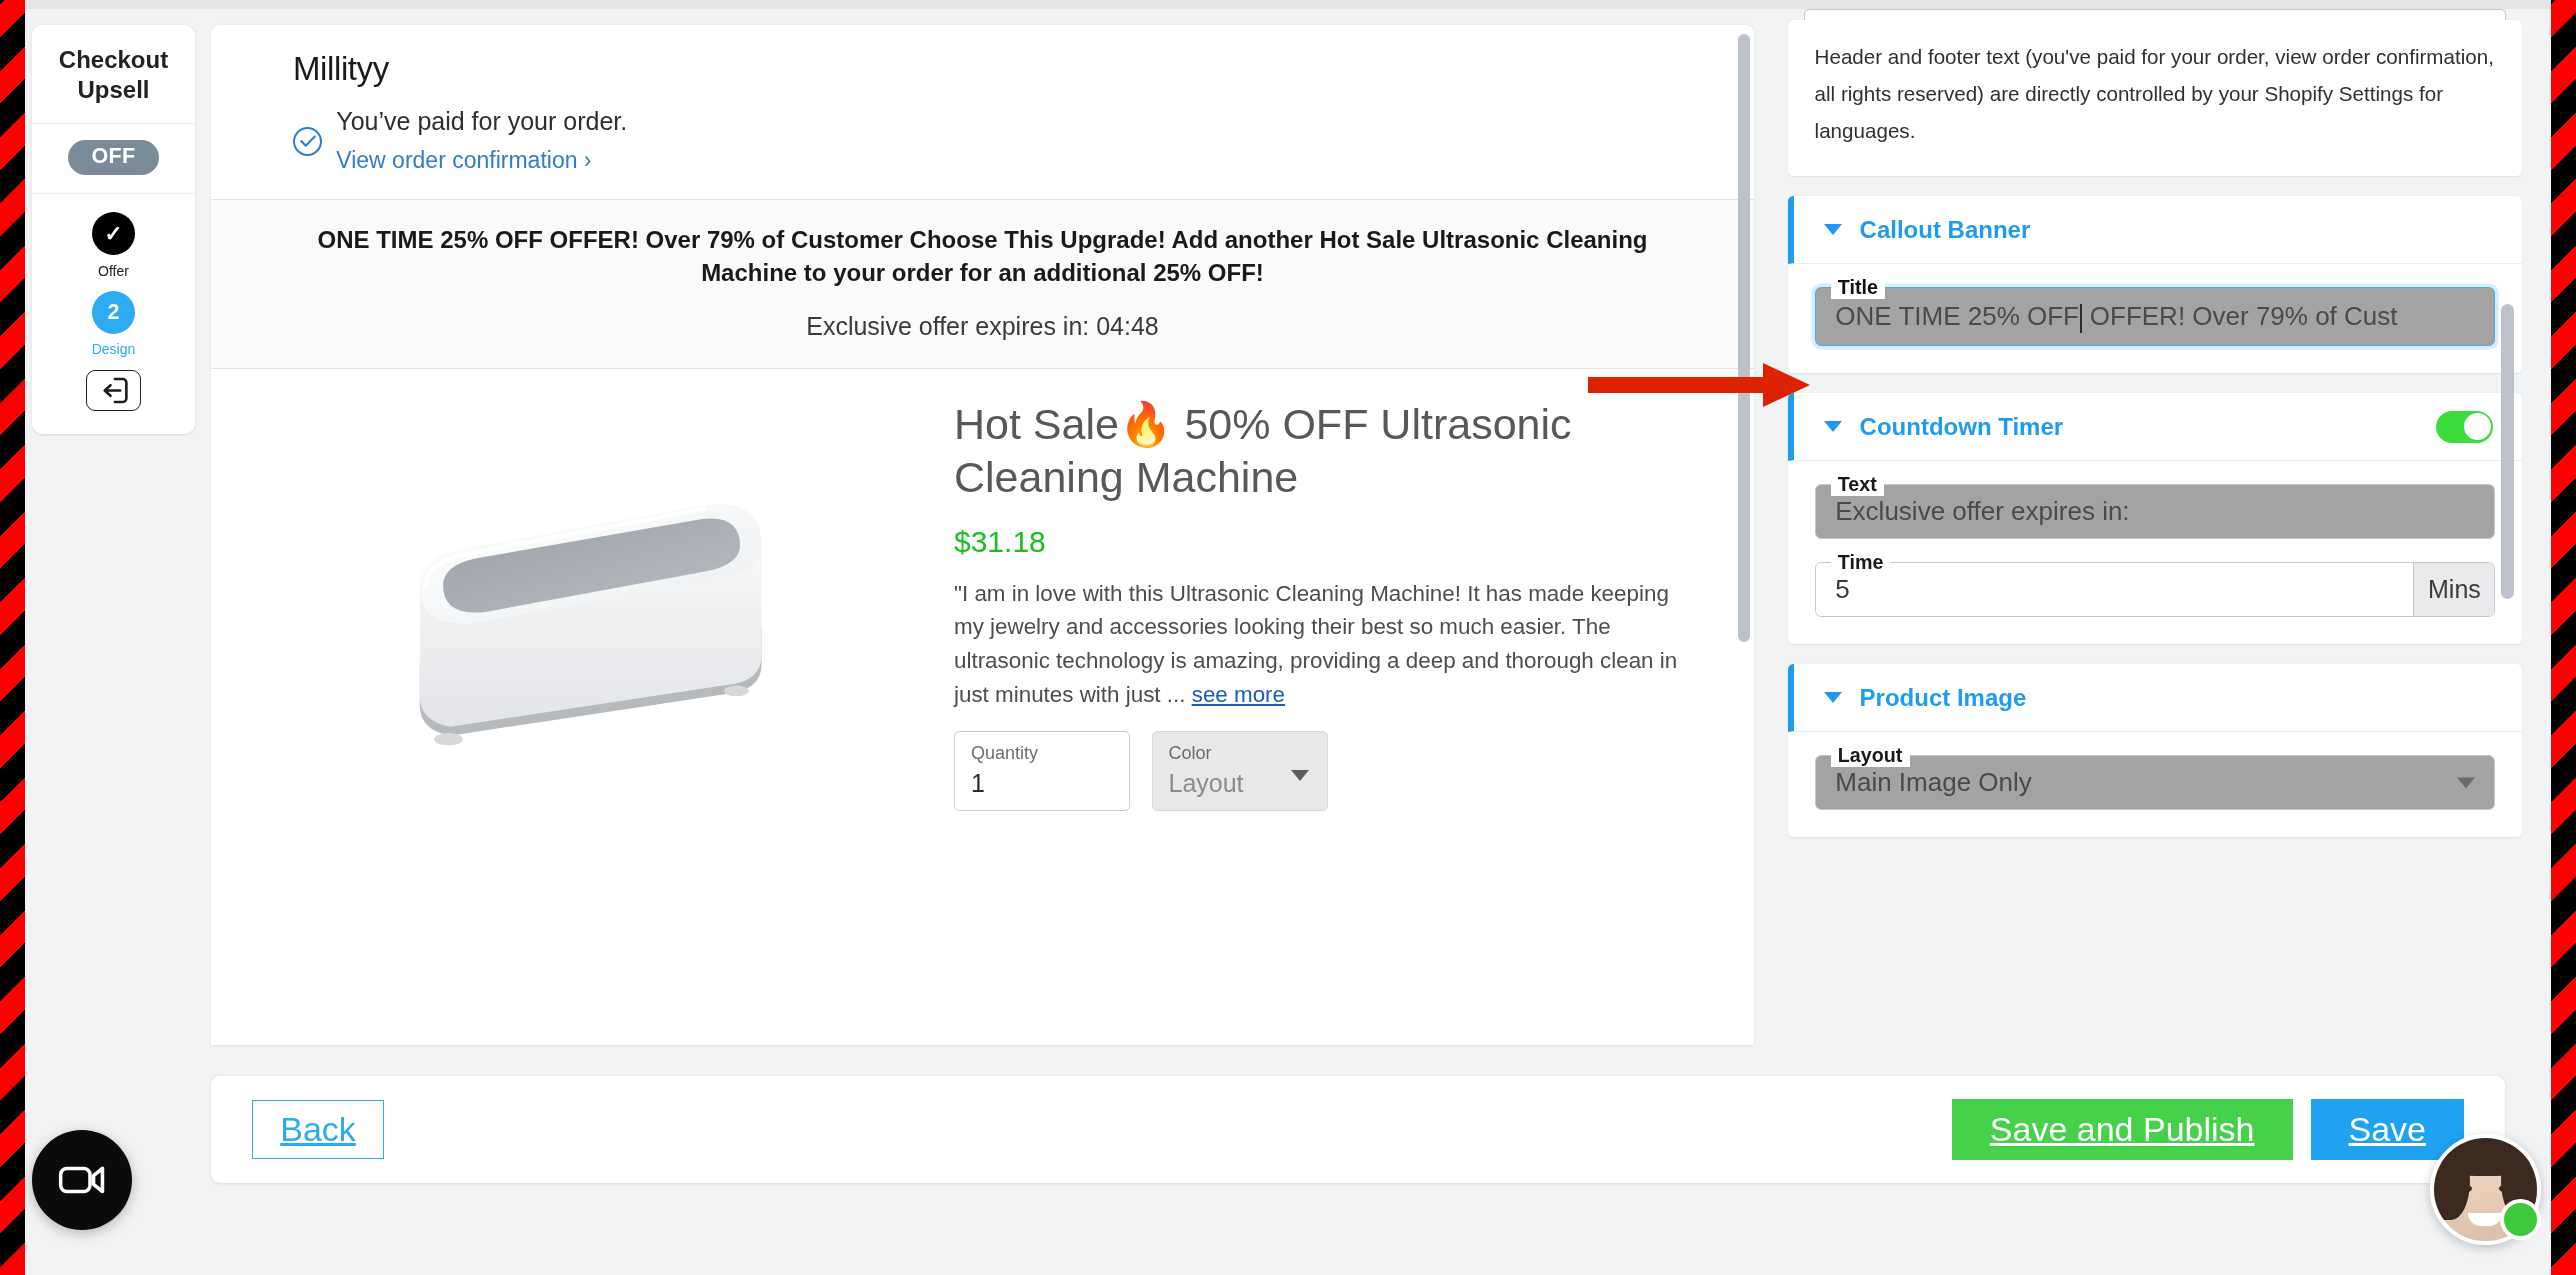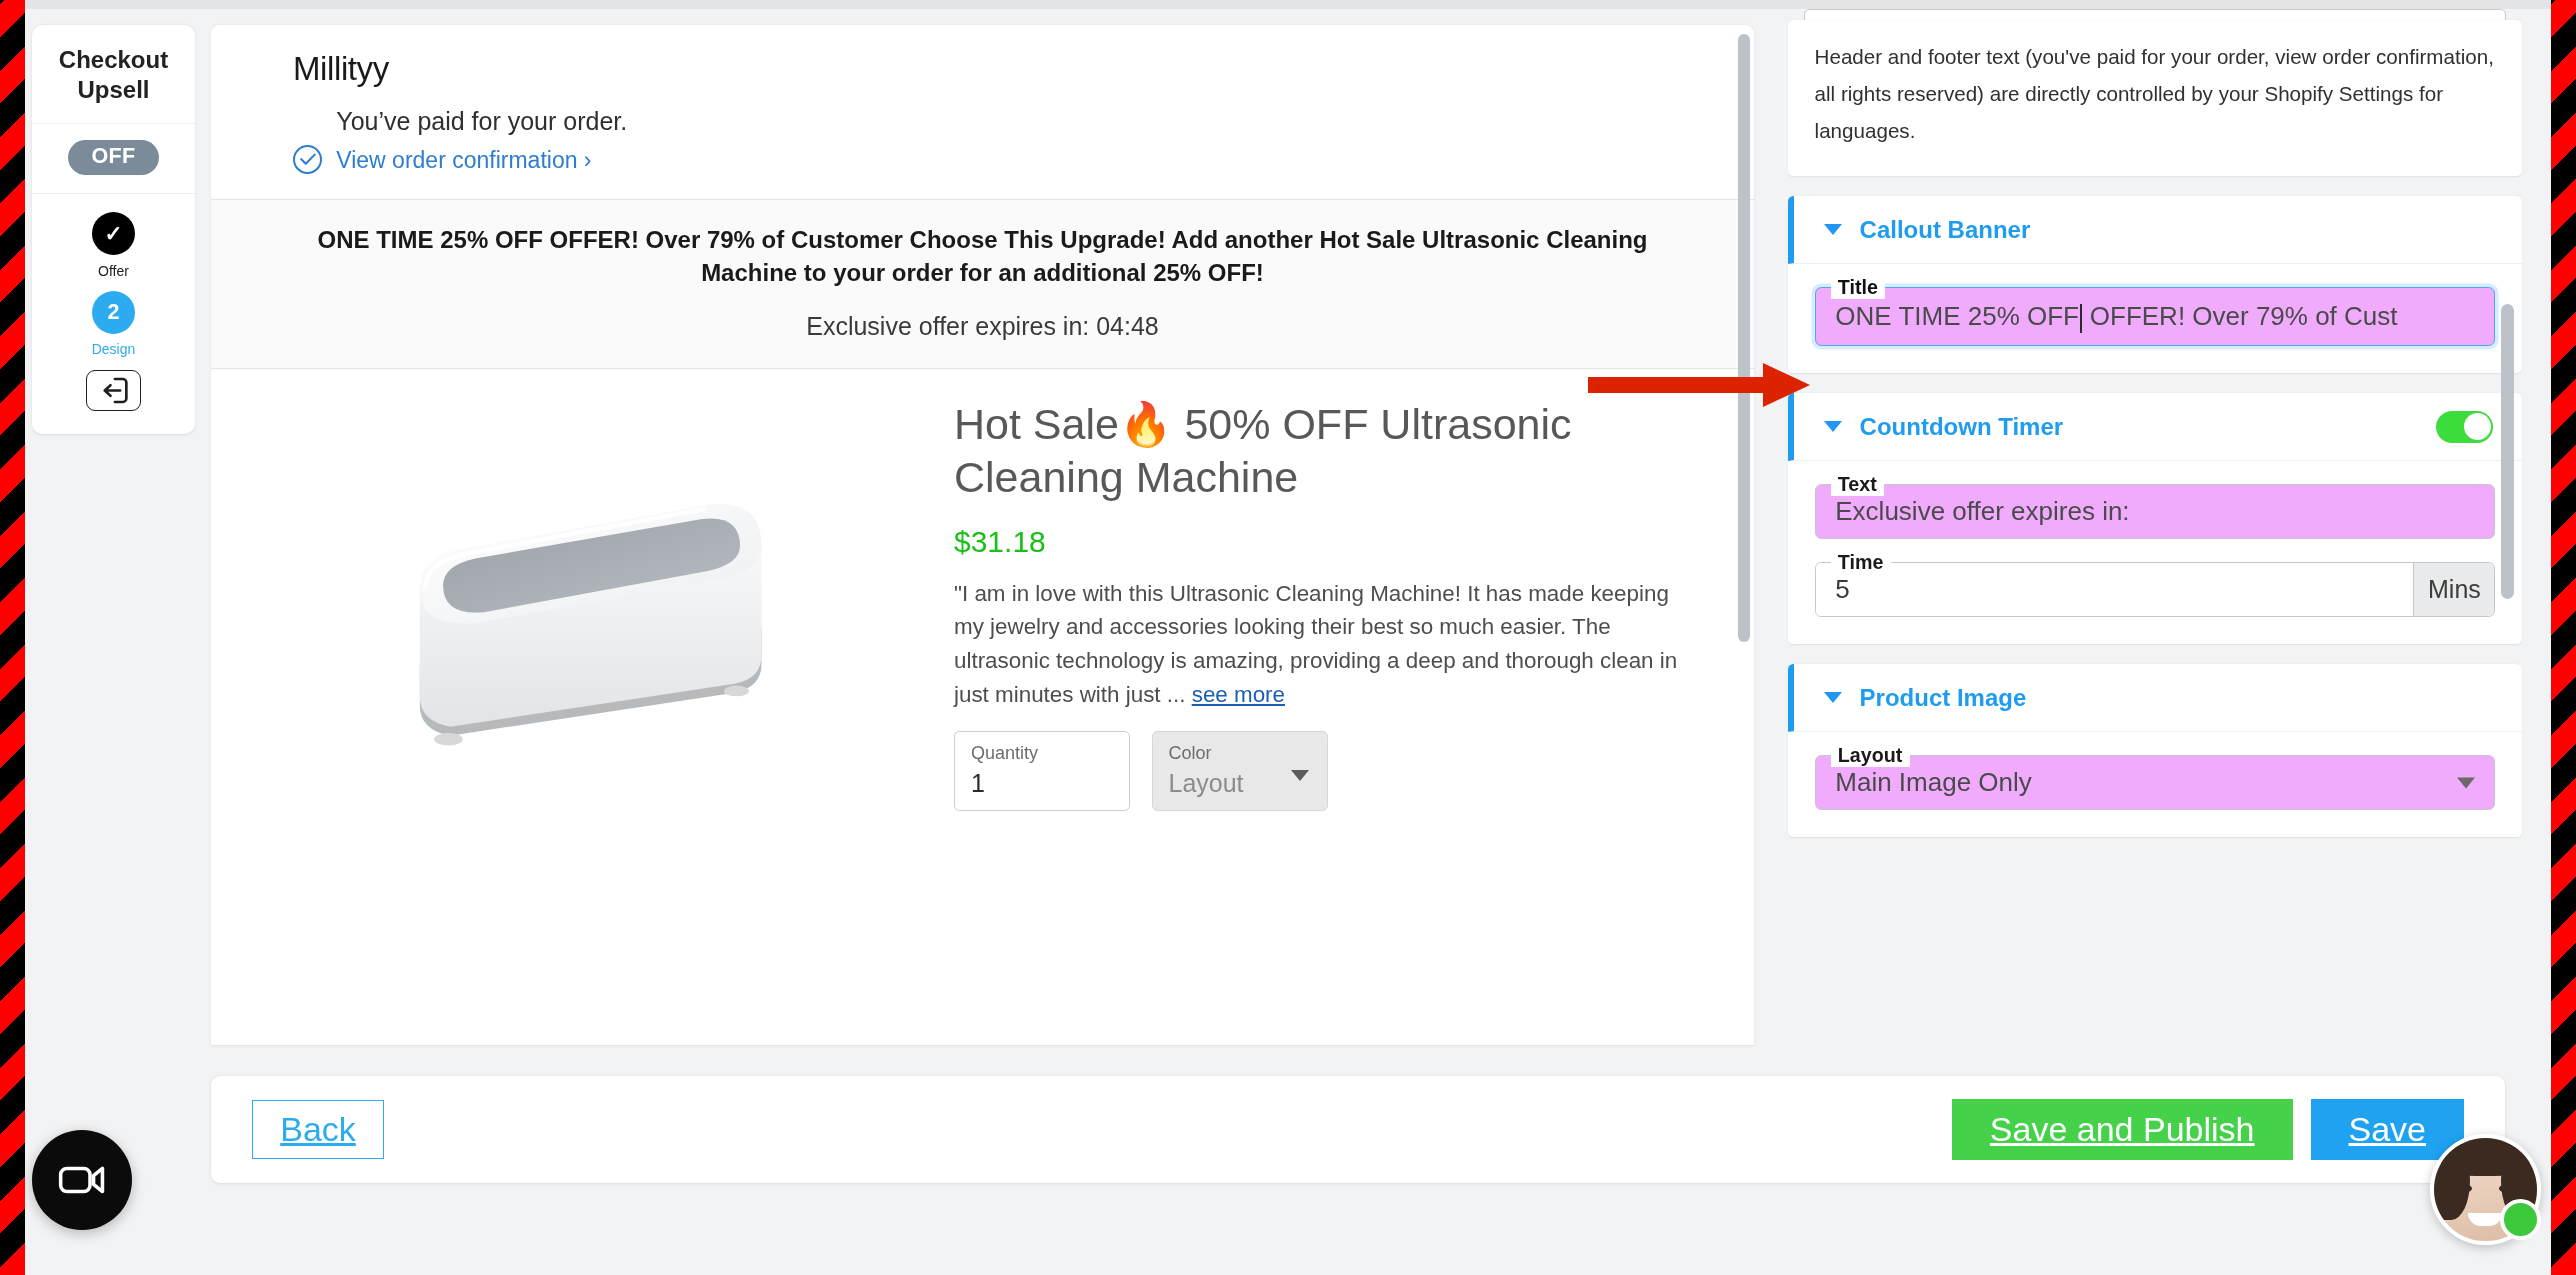--- a/index.html
+++ b/index.html
@@ -76,21 +76,21 @@
   .preview {
     position: absolute; left: 211px; top: 25px;
     width: 1543px; height: 1020px;
     background: #fff;
     border-radius: 9px 9px 0 0;
     box-shadow: 0 0.9px 2.7px rgba(0,0,0,.08);
     overflow: hidden;
   }
   .pv-head { padding: 25px 0 25px 82px; background: #fff; border-bottom: 0.9px solid #e3e4e6; }
   .shop-name { font-size: 33px; font-weight: 400; color: #1a1a1a; letter-spacing: -0.4px; }
-  .paid-row { display: flex; align-items: flex-end; gap: 14.3px; margin-top: 18px; }
+  .paid-row { display: flex; align-items: center; gap: 14.3px; margin-top: 18px; }
   .check-ring {
     width: 29px; height: 29px; flex: none; margin-top: 3.6px;
     border: 2.2px solid #2e7dd1; border-radius: 50%;
     display: flex; align-items: center; justify-content: center;
   }
   .paid-text { font-size: 25px; color: #2f2f2f; line-height: 1.2; }
   .view-conf { display: block; margin-top: 10.7px; font-size: 23px; color: #2e7dd1; text-decoration: none; cursor: pointer; }
 
   .callout {
     background: #fafafa;
@@ -191,21 +191,21 @@
   .field:last-child { margin-bottom: 0; }
   .field-label {
     position: absolute; top: -11.6px; left: 16px;
     background: #fff; padding: 0 7.2px;
     font-size: 19.7px; font-weight: 700; color: #1a1a1a; z-index: 2;
   }
   .field-input {
     border: 0.9px solid #c3c6ca; border-radius: 6.3px;
     height: 55px; display: flex; align-items: center;
     padding: 0 19.7px; font-size: 26px; color: #4a4a4a;
-    background:#f0abfc; overflow: hidden; white-space: nowrap;
+    background:#a3a3a3; overflow: hidden; white-space: nowrap;
   }
   .field.focused .field-input {
     border: 1.8px solid #4aa8f0;
     box-shadow: 0 0 0 3.6px rgba(74,168,240,.22);
     height: 59px;
   }
   .field.focused .field-label { color:#111; }
   .caret-bar {
     display: inline-block; width: 1.8px; height: 29px;
     background: #2b2b2b; vertical-align: middle; margin: 0 0.9px;

